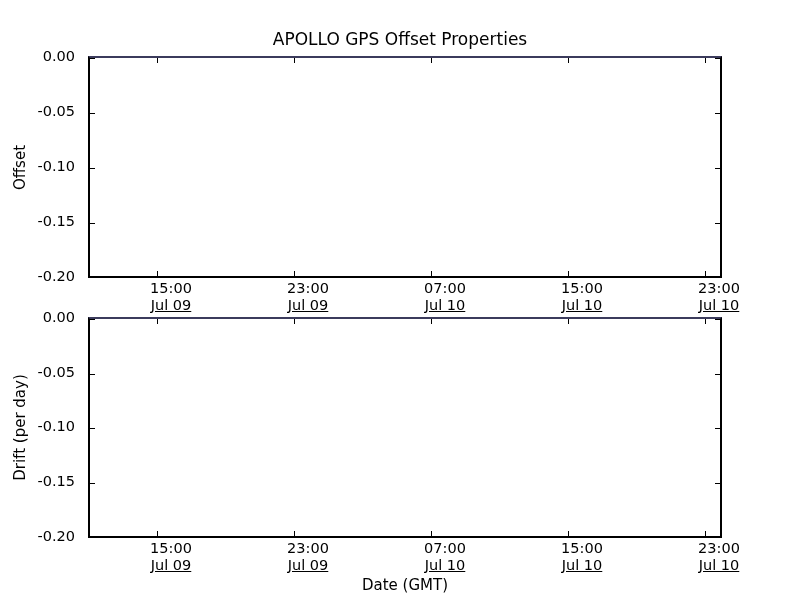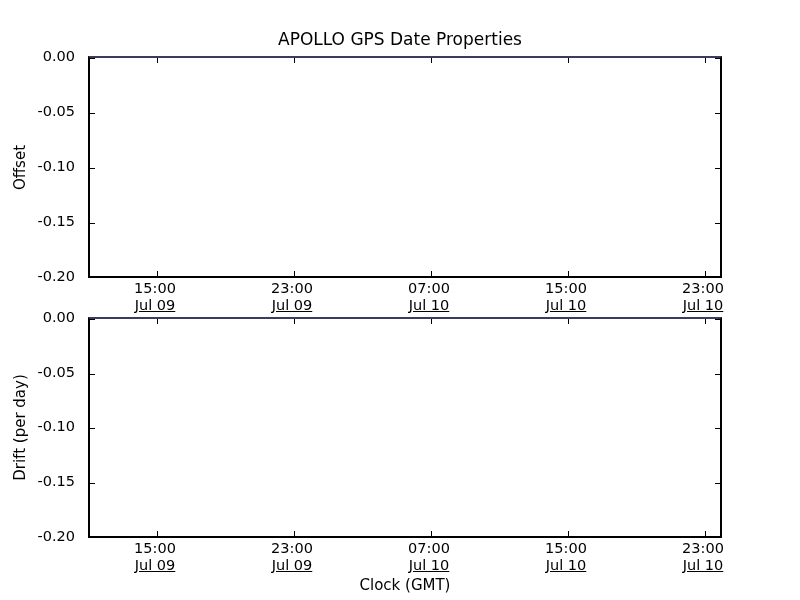--- a/index.html
+++ b/index.html
@@ -103,21 +103,21 @@
     position: absolute;
     width: 82px;
     left: 0;
   }
   #ylabels-offset { top: 56px; height: 222px; }
   #ylabels-drift  { top: 317px; height: 221px; }
   .ytick-label span { padding-right: 7px; display: inline-block; }
 
   .xtick-labels {
     position: absolute;
-    left: 88px;
+    left: 104px;
     width: 634px;
     height: 40px;
   }
   #xlabels-offset { top: 280px; }
   #xlabels-drift  { top: 540px; }
   .xtick-label {
     position: absolute;
     transform: translateX(-50%);
     text-align: center;
     font-size: 14.5px;
@@ -159,21 +159,21 @@
     line-height: 18px;
     white-space: nowrap;
     color: #000000;
   }
 </style>
 </head>
 <body>
 
 <div id="figure">
 
-  <div class="fig-title">APOLLO GPS Date Properties</div>
+  <div class="fig-title">APOLLO GPS Offset Properties</div>
 
   <div class="axes" id="axes-offset">
     <div class="plot-area"></div>
 
     <div class="ytick" style="top:0px;"></div>
     <div class="ytick" style="top:55px;"></div>
     <div class="ytick" style="top:110px;"></div>
     <div class="ytick" style="top:165px;"></div>
     <div class="ytick" style="top:219px;"></div>
 
@@ -283,15 +283,15 @@
     <div class="xtick-label" style="left:478px;">
       <span class="t1">15:00</span>
       <span class="t2">Jul 10</span>
     </div>
     <div class="xtick-label" style="left:615px;">
       <span class="t1">23:00</span>
       <span class="t2">Jul 10</span>
     </div>
   </div>
 
-  <div class="xlabel">Clock (GMT)</div>
+  <div class="xlabel">Date (GMT)</div>
 
 </div>
 
 </body></html>

